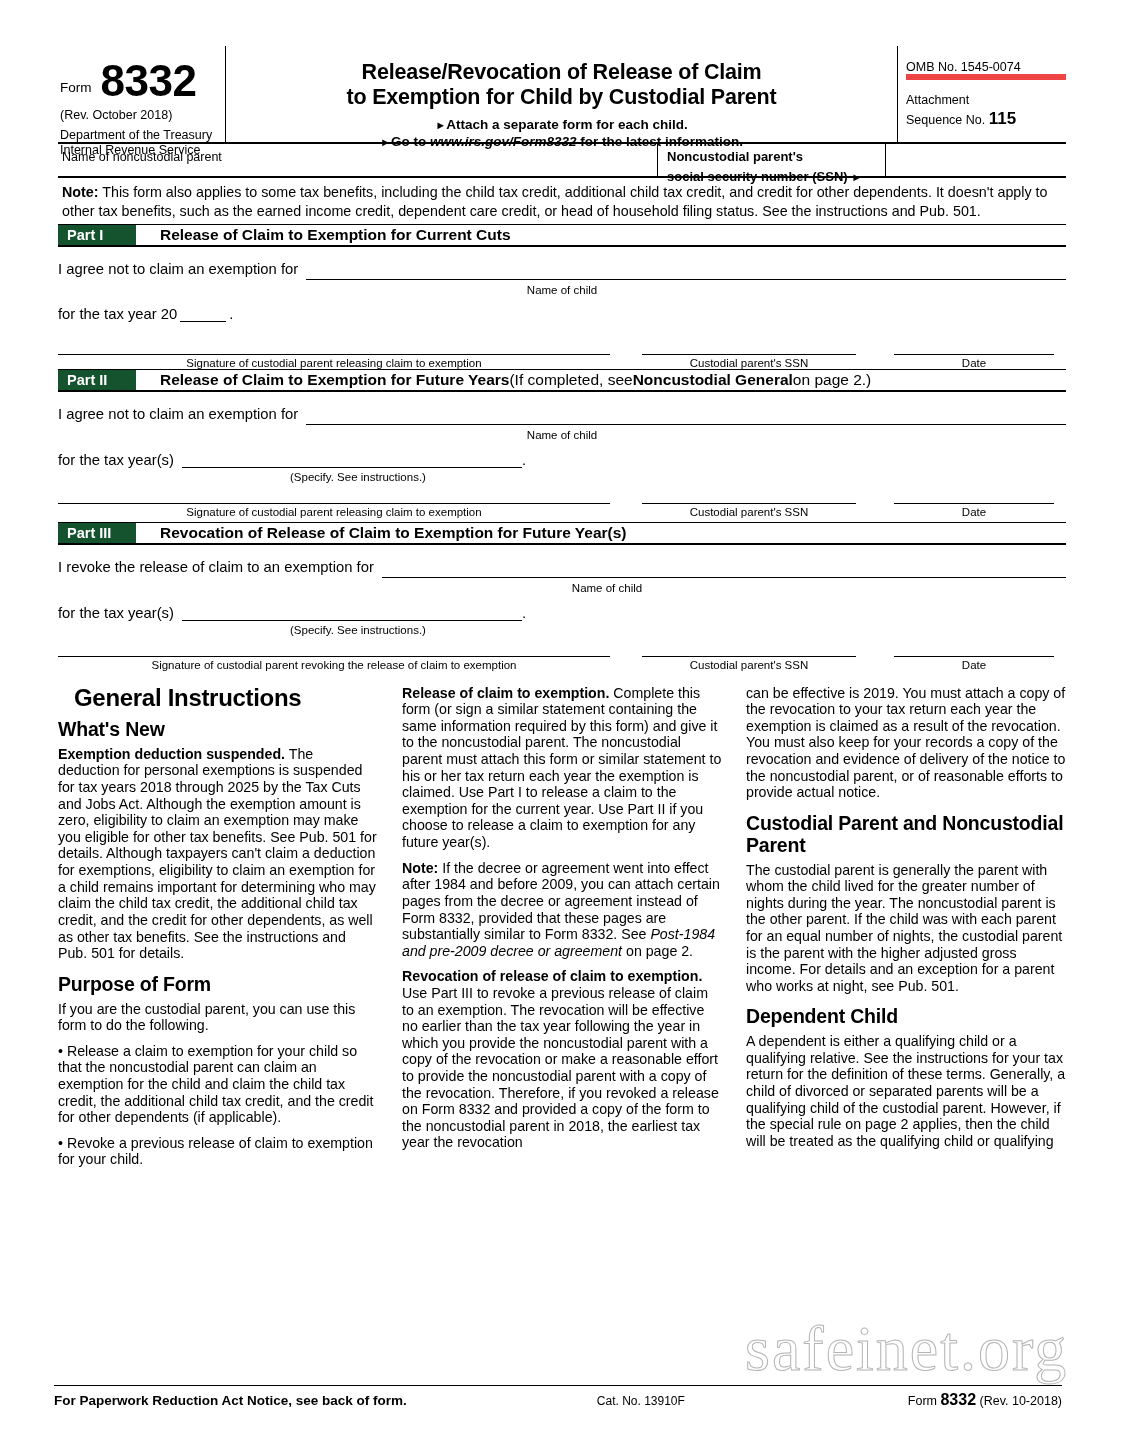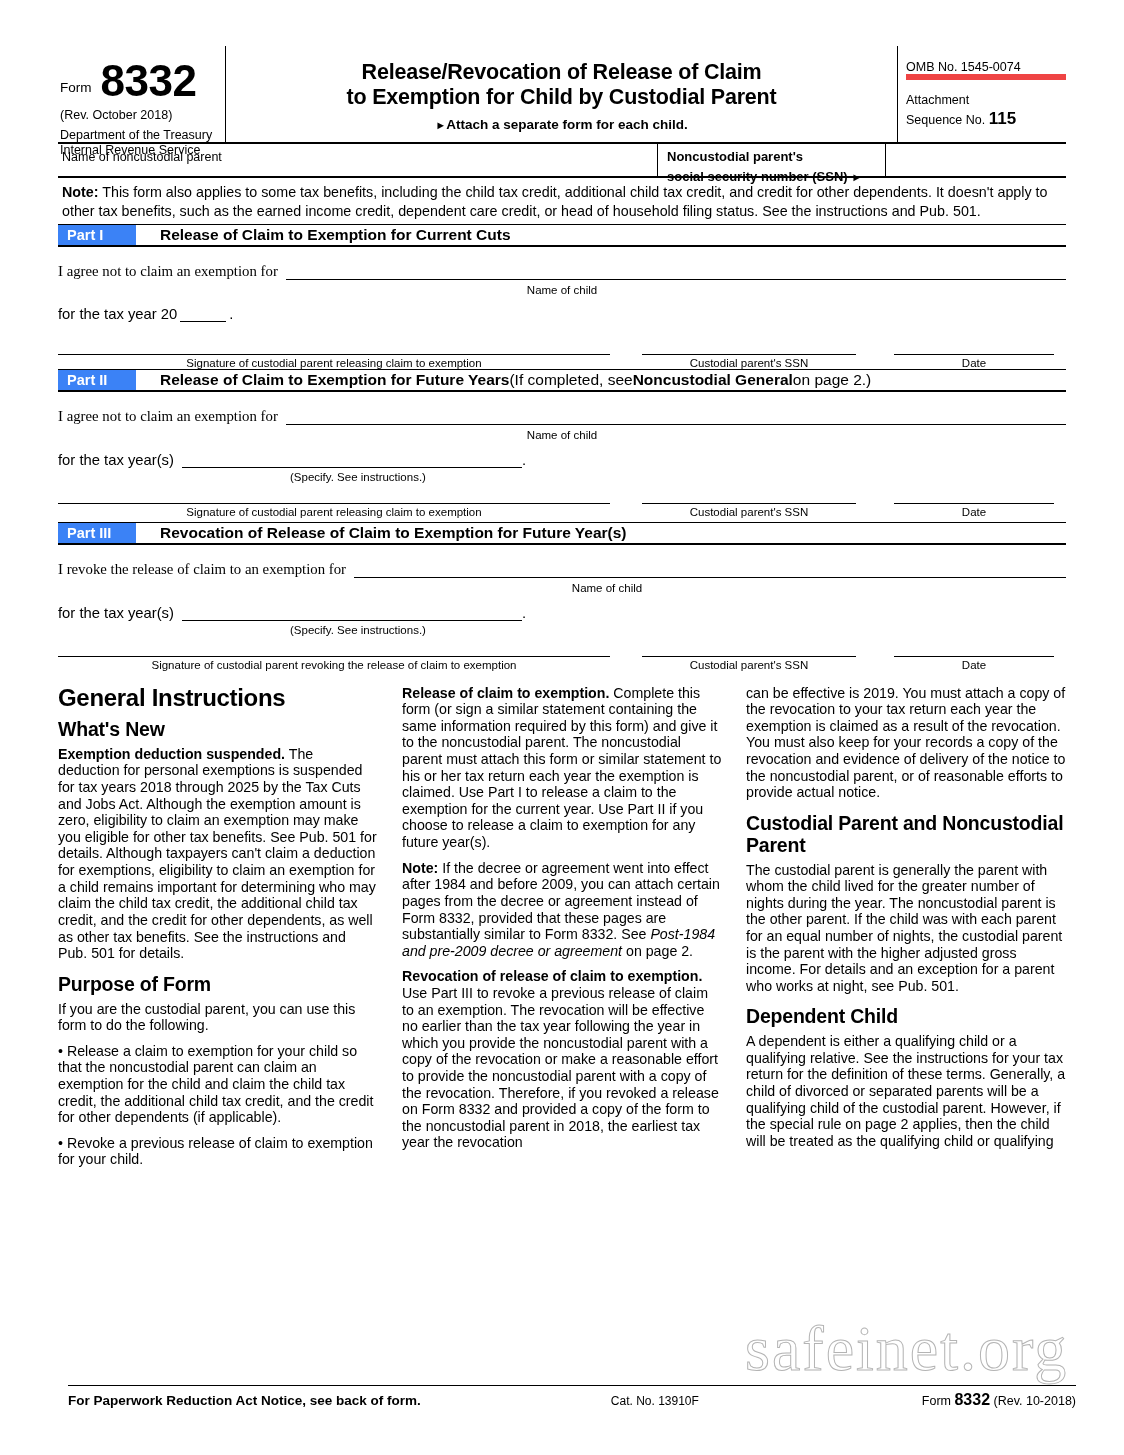--- a/index.html
+++ b/index.html
@@ -76,36 +76,36 @@
   }
   .note-top b { font-weight: bold; }
 
   
   .partbar {
     display: flex; align-items: stretch;
     border-top: 1.5px solid #000; border-bottom: 2.5px solid #000;
     height: 23px;
   }
   .part-tag {
-    background: #3b82f6; color: #fff; font-weight: bold; font-size: 14.5px;
+    background: #14532d; color: #fff; font-weight: bold; font-size: 14.5px;
     padding: 1px 9px 0 9px; display: flex; align-items: center;
     min-width: 78px;
     text-align: right;
   }
   .part-title {
     font-size: 15.5px; font-weight: bold; padding-left: 24px;
     display: flex; align-items: center;
   }
   .part-title .norm { font-weight: normal; }
   .part-title .bld { font-weight: bold; }
 
   
   .row { position: relative; }
 
-  .claimline { display: flex; align-items: flex-end; padding-top: 14px; font-family: Liberation Serif, serif; }
+  .claimline { display: flex; align-items: flex-start; padding-top: 14px; }
   .claimline .lead { font-size: 14.8px; white-space: nowrap; }
   .fill-rule {
     flex: 1; border-bottom: 1px solid #000; height: 19px; margin-left: 8px;
   }
   .caption-child {
     font-size: 11.5px; text-align: center; margin-top: 4px;
   }
 
   .yearline { display: flex; align-items: flex-end; padding-top: 10px; }
   .yearline .lead { font-size: 14.8px; }
@@ -127,37 +127,37 @@
   .note-mid { font-size: 14.5px; padding-top: 2px; }
   .note-mid b { font-weight: bold; }
 
   
   .instr {
     display: flex; margin-top: 14px; gap: 24px;
   }
   .col { width: 320px; }
   .h1 {
     font-size: 24px; font-weight: bold; letter-spacing: -0.3px;
-    margin: 0 0 8px 0; line-height: 1.1;
+    margin: 0 0 8px 16px; line-height: 1.1;
   }
   .h2 {
     font-size: 19.5px; font-weight: bold; letter-spacing: -0.2px;
     margin: 12px 0 5px 0; line-height: 1.12;
   }
   .h2.first { margin-top: 2px; }
   .p {
     font-size: 14.2px; line-height: 1.17; margin: 0 0 9px 0;
     text-align: left;
   }
   .p b { font-weight: bold; }
   .p i { font-style: italic; }
 
   
   .footer-wrap {
-    position: absolute; left: 68px; top: 1385px; width: 1008px;
+    position: absolute; left: 54px; top: 1385px; width: 1008px;
   }
   .foot-rule { border-top: 1.6px solid #000; }
   .foot {
     display: flex; align-items: baseline; padding-top: 5px;
     font-size: 13.5px;
   }
   .foot-left { font-weight: bold; }
   .foot-cat { margin-left: 190px; font-size: 12px; font-weight: normal; }
   .foot-right { margin-left: auto; font-size: 12.5px; }
   .foot-right .fnum { font-size: 16px; font-weight: bold; }
@@ -195,20 +195,23 @@
         <div>Internal Revenue Service</div>
       </div>
     </div>
 
     <div class="hdr-mid">
       <div class="title1">Release/Revocation of Release of Claim</div>
       <div class="title1">to Exemption for Child by Custodial Parent</div>
       <div class="sub1">
         <span class="arrow">►</span><span>Attach a separate form for each child.</span>
       </div>
+      <div class="sub2">
+        <span class="arrow">►</span><span>Go to </span><span class="it">www.irs.gov/Form8332</span><span> for the latest information.</span>
+      </div>
     </div>
 
     <div class="hdr-right">
       <div class="omb">OMB No. 1545-0074</div>
       <div class="attach">
         <div>Attachment</div>
         <div>
           <span>Sequence No.</span>
           <b>115</b>
         </div>

